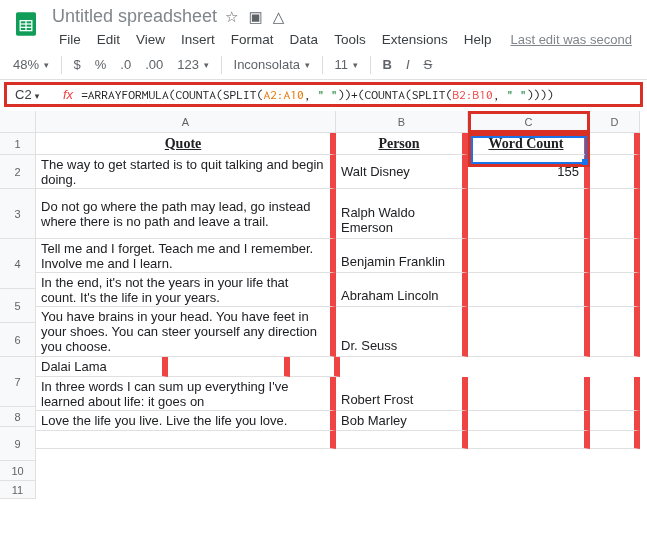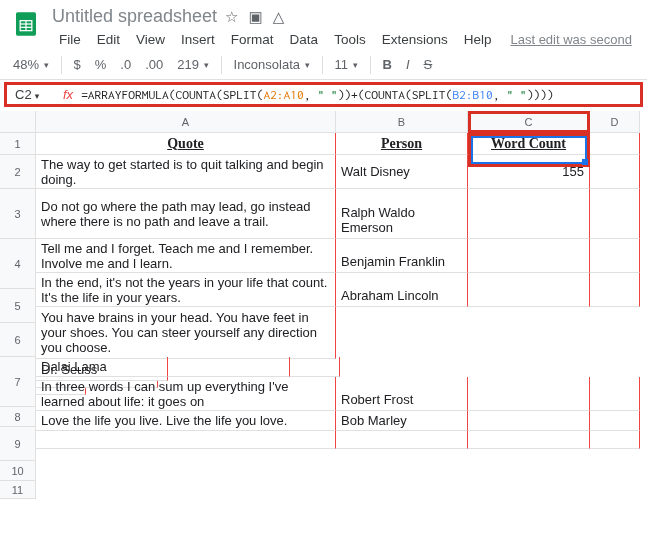--- a/index.html
+++ b/index.html
@@ -21,39 +21,39 @@
   .dd::after { content:"▾"; font-size:9px; margin-left:3px; color:#5f6368;}
   .bold { font-weight:bold;}
   .italic { font-style:italic;}
   .strike { text-decoration:line-through;}
   .formula-row { display:flex; align-items:center; border:3px solid #d93025; padding:2px 4px; margin:2px 4px 4px 4px;}
   .cell-ref { width:44px; font-size:13px; color:#3c4043; padding:0 4px;}
   .fdrop::after{content:"▾";font-size:9px;margin-left:3px;}
   .fx { font-style:italic; color:#ef4444; padding:0 8px; font-size:13px;}
   .formula-text { font-family: Inconsolata, monospace; font-size:13.5px; color:#202124; white-space:nowrap;}
   .formula-text .rng1 { color:#e37400;}
-  .formula-text .rng2 { color:#3b82f6;}
+  .formula-text .rng2 { color:#ef4444;}
   .formula-text .str { color:#188038;}
   .sheet { display:flex; }
   .rowhdrs { display:flex; flex-direction:column;}
   .corner { width:36px; height:22px; background:#f8f9fa; border-right:1px solid #e0e0e0; border-bottom:1px solid #e0e0e0;}
   .rh { width:36px; background:#f8f9fa; border-right:1px solid #e0e0e0; border-bottom:1px solid #e0e0e0; display:flex; align-items:center; justify-content:center; font-size:11px; color:#5f6368;}
   .grid { flex:1; position:relative;}
   .colhdrs { display:flex; height:22px;}
   .ch { background:#f8f9fa; border-right:1px solid #e0e0e0; border-bottom:1px solid #e0e0e0; display:flex; align-items:center; justify-content:center; font-size:11px; color:#5f6368;}
   .colA { width:300px;} .colB{width:132px;} .colC{width:122px;} .colD{width:50px;}
   .row { display:flex;}
-  .cell { border-right:1px solid #ef4444; border-bottom:1px solid #e0e0e0; padding:3px 5px; font-size:13px; color:#202124; display:flex; align-items:center;}
+  .cell { border-right:6px solid #ef4444; border-bottom:1px solid #e0e0e0; padding:3px 5px; font-size:13px; color:#202124; display:flex; align-items:center;}
   .hdr-cell { font-weight:bold; text-decoration:underline; justify-content:center; font-family:"Times New Roman",serif; font-size:14px;}
   .c-right { justify-content:flex-end;}
   .hlA { border:3px solid #d93025; position:absolute; left:432px; top:0; width:122px; height:22px; pointer-events:none;}
   .hlB { border:3px solid #d93025; position:absolute; left:432px; top:22px; width:122px; height:34px; pointer-events:none;}
   .sel { position:absolute; left:435px; top:25px; width:116px; height:28px; border:2px solid #1a73e8; pointer-events:none;}
   .sel::after { content:""; position:absolute; right:-3px; bottom:-3px; width:6px; height:6px; background:#1a73e8;}
-  .r1{height:22px;} .r2{height:34px;} .r3{height:50px;} .r4{height:50px;} .r5{height:34px;} .r6{height:34px;} .r7{height:50px;flex-direction:column;} .r8{height:20px;} .r9{height:34px;} .r10{height:20px;} .r11{height:18px;}
+  .r1{height:22px;} .r2{height:34px;} .r3{height:50px;} .r4{height:50px;} .r5{height:34px;} .r6{height:34px;} .r7{height:50px;} .r8{height:20px;} .r9{height:34px;} .r10{height:20px;} .r11{height:18px;}
 </style>
 </head>
 <body>
 
 <div class="header">
   <div class="logo">
     <svg viewBox="0 0 36 36">
         <rect x="6" y="4" width="24" height="28" rx="2" fill="#0f9d58"></rect>
         <rect x="11" y="14" width="14" height="12" fill="none" stroke="#fff" stroke-width="1.5"></rect>
         <line x1="11" y1="18" x2="25" y2="18" stroke="#fff" stroke-width="1.5"></line>
@@ -85,21 +85,21 @@
   </div>
 </div>
 
 <div class="toolbar">
   <span class="tb-item dd">48%</span>
   <span class="tb-sep"></span>
   <span class="tb-item">$</span>
   <span class="tb-item">%</span>
   <span class="tb-item">.0</span>
   <span class="tb-item">.00</span>
-  <span class="tb-item dd">219</span>
+  <span class="tb-item dd">123</span>
   <span class="tb-sep"></span>
   <span class="tb-item dd">Inconsolata</span>
   <span class="tb-sep"></span>
   <span class="tb-item dd">11</span>
   <span class="tb-sep"></span>
   <span class="tb-item bold">B</span>
   <span class="tb-item italic">I</span>
   <span class="tb-item strike">S</span>
 </div>
 

